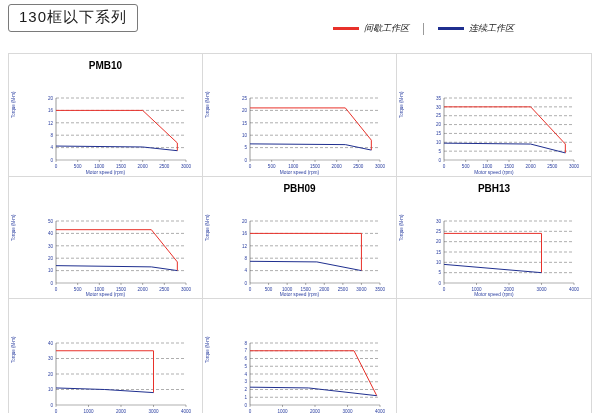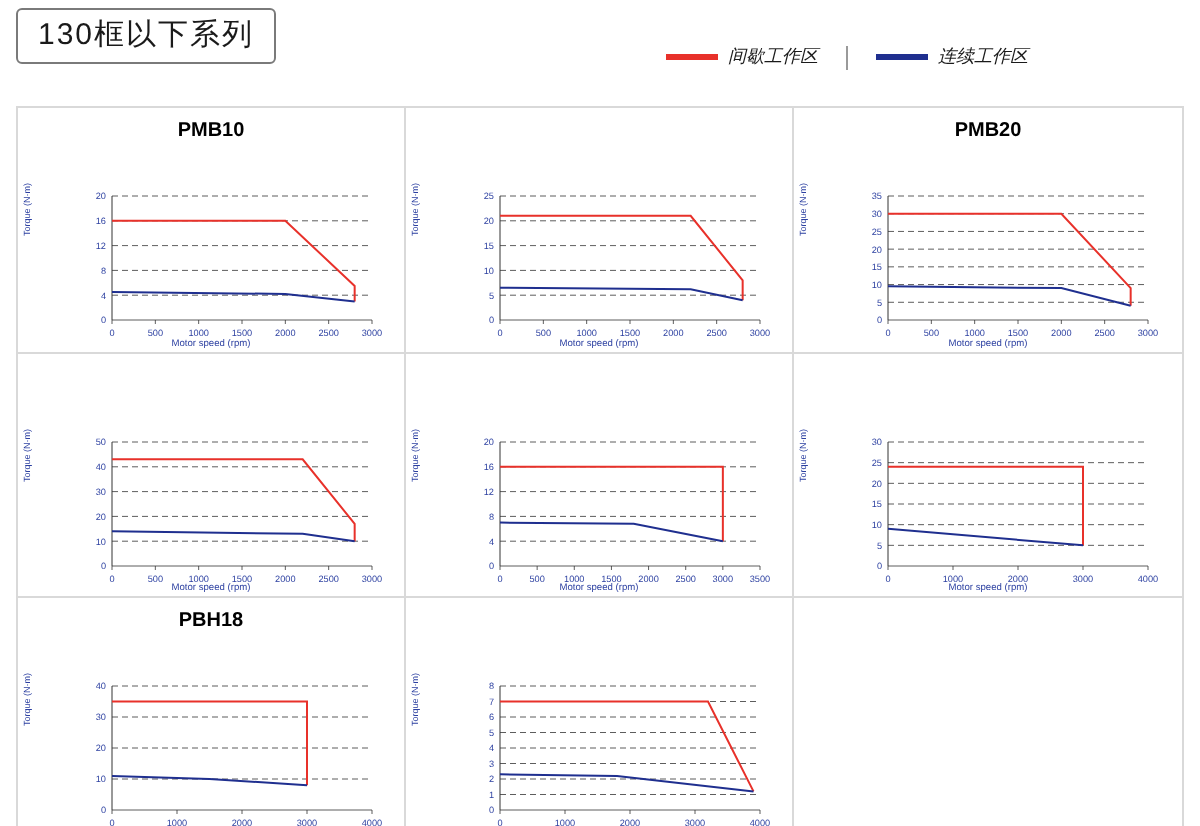--- a/index.html
+++ b/index.html
@@ -168,21 +168,20 @@
             <line x1="170" x2="170" y1="88" y2="90" stroke="#333" stroke-width="0.4"></line>
             <text x="170" y="96" text-anchor="middle" class="tick">3000</text>
             <polyline points="40,35.92 135.33333333333331,35.92 161.33333333333331,68.16 161.33333333333331,78.08" fill="none" stroke="#e8312a" stroke-width="1"></polyline>
             <polyline points="40,71.88 135.33333333333331,72.624 161.33333333333331,78.08" fill="none" stroke="#1f2f8f" stroke-width="1"></polyline>
           </svg>
           <div class="ylabel">Torque (N·m)</div>
         </div>
         <div class="xlabel">Motor speed (rpm)</div>
       </div>
       <div class="cell">
-        <div class="cell-title">PMB20</div>
         <div class="plot-wrap">
           <svg width="180" height="104" viewBox="0 0 180 104" style="margin: 0px auto;">
             <line x1="40" x2="170" y1="88" y2="88" stroke="#333" stroke-width="0.4"></line>
             <text x="37" y="89.7" text-anchor="end" class="tick">0</text>
             <line x1="40" x2="170" y1="79.14285714285714" y2="79.14285714285714" stroke="#333" stroke-width="0.4" stroke-dasharray="3,2"></line>
             <text x="37" y="80.84285714285714" text-anchor="end" class="tick">5</text>
             <line x1="40" x2="170" y1="70.28571428571429" y2="70.28571428571429" stroke="#333" stroke-width="0.4" stroke-dasharray="3,2"></line>
             <text x="37" y="71.9857142857143" text-anchor="end" class="tick">10</text>
             <line x1="40" x2="170" y1="61.42857142857143" y2="61.42857142857143" stroke="#333" stroke-width="0.4" stroke-dasharray="3,2"></line>
             <text x="37" y="63.12857142857143" text-anchor="end" class="tick">15</text>
@@ -247,20 +246,21 @@
             <line x1="170" x2="170" y1="88" y2="90" stroke="#333" stroke-width="0.4"></line>
             <text x="170" y="96" text-anchor="middle" class="tick">3000</text>
             <polyline points="40,34.68 135.33333333333331,34.68 161.33333333333331,66.92 161.33333333333331,75.6" fill="none" stroke="#e8312a" stroke-width="1"></polyline>
             <polyline points="40,70.64 135.33333333333331,71.88 161.33333333333331,75.6" fill="none" stroke="#1f2f8f" stroke-width="1"></polyline>
           </svg>
           <div class="ylabel">Torque (N·m)</div>
         </div>
         <div class="xlabel">Motor speed (rpm)</div>
       </div>
       <div class="cell">
+        <div class="cell-title">PBH09</div>
         <div class="plot-wrap">
           <svg width="180" height="104" viewBox="0 0 180 104" style="margin: 0px auto;">
             <line x1="40" x2="170" y1="88" y2="88" stroke="#333" stroke-width="0.4"></line>
             <text x="37" y="89.7" text-anchor="end" class="tick">0</text>
             <line x1="40" x2="170" y1="75.6" y2="75.6" stroke="#333" stroke-width="0.4" stroke-dasharray="3,2"></line>
             <text x="37" y="77.3" text-anchor="end" class="tick">4</text>
             <line x1="40" x2="170" y1="63.2" y2="63.2" stroke="#333" stroke-width="0.4" stroke-dasharray="3,2"></line>
             <text x="37" y="64.9" text-anchor="end" class="tick">8</text>
             <line x1="40" x2="170" y1="50.800000000000004" y2="50.800000000000004" stroke="#333" stroke-width="0.4" stroke-dasharray="3,2"></line>
             <text x="37" y="52.50000000000001" text-anchor="end" class="tick">12</text>
@@ -286,20 +286,21 @@
             <line x1="170" x2="170" y1="88" y2="90" stroke="#333" stroke-width="0.4"></line>
             <text x="170" y="96" text-anchor="middle" class="tick">3500</text>
             <polyline points="40,38.4 151.42857142857142,38.4 151.42857142857142,75.6" fill="none" stroke="#e8312a" stroke-width="1"></polyline>
             <polyline points="40,66.3 106.85714285714285,66.92 151.42857142857142,75.6" fill="none" stroke="#1f2f8f" stroke-width="1"></polyline>
           </svg>
           <div class="ylabel">Torque (N·m)</div>
         </div>
         <div class="xlabel">Motor speed (rpm)</div>
       </div>
       <div class="cell">
+        <div class="cell-title">PBH13</div>
         <div class="plot-wrap">
           <svg width="180" height="104" viewBox="0 0 180 104" style="margin: 0px auto;">
             <line x1="40" x2="170" y1="88" y2="88" stroke="#333" stroke-width="0.4"></line>
             <text x="37" y="89.7" text-anchor="end" class="tick">0</text>
             <line x1="40" x2="170" y1="77.66666666666667" y2="77.66666666666667" stroke="#333" stroke-width="0.4" stroke-dasharray="3,2"></line>
             <text x="37" y="79.36666666666667" text-anchor="end" class="tick">5</text>
             <line x1="40" x2="170" y1="67.33333333333334" y2="67.33333333333334" stroke="#333" stroke-width="0.4" stroke-dasharray="3,2"></line>
             <text x="37" y="69.03333333333335" text-anchor="end" class="tick">10</text>
             <line x1="40" x2="170" y1="57" y2="57" stroke="#333" stroke-width="0.4" stroke-dasharray="3,2"></line>
             <text x="37" y="58.7" text-anchor="end" class="tick">15</text>
@@ -321,21 +322,20 @@
             <line x1="170" x2="170" y1="88" y2="90" stroke="#333" stroke-width="0.4"></line>
             <text x="170" y="96" text-anchor="middle" class="tick">4000</text>
             <polyline points="40,38.4 137.5,38.4 137.5,77.66666666666667" fill="none" stroke="#e8312a" stroke-width="1"></polyline>
             <polyline points="40,69.4 137.5,77.66666666666667" fill="none" stroke="#1f2f8f" stroke-width="1"></polyline>
           </svg>
           <div class="ylabel">Torque (N·m)</div>
         </div>
         <div class="xlabel">Motor speed (rpm)</div>
       </div>
       <div class="cell">
-        <div class="cell-title">PBH18</div>
         <div class="plot-wrap">
           <svg width="180" height="104" viewBox="0 0 180 104" style="margin: 0px auto;">
             <line x1="40" x2="170" y1="88" y2="88" stroke="#333" stroke-width="0.4"></line>
             <text x="37" y="89.7" text-anchor="end" class="tick">0</text>
             <line x1="40" x2="170" y1="72.5" y2="72.5" stroke="#333" stroke-width="0.4" stroke-dasharray="3,2"></line>
             <text x="37" y="74.2" text-anchor="end" class="tick">10</text>
             <line x1="40" x2="170" y1="57" y2="57" stroke="#333" stroke-width="0.4" stroke-dasharray="3,2"></line>
             <text x="37" y="58.7" text-anchor="end" class="tick">20</text>
             <line x1="40" x2="170" y1="41.5" y2="41.5" stroke="#333" stroke-width="0.4" stroke-dasharray="3,2"></line>
             <text x="37" y="43.2" text-anchor="end" class="tick">30</text>

